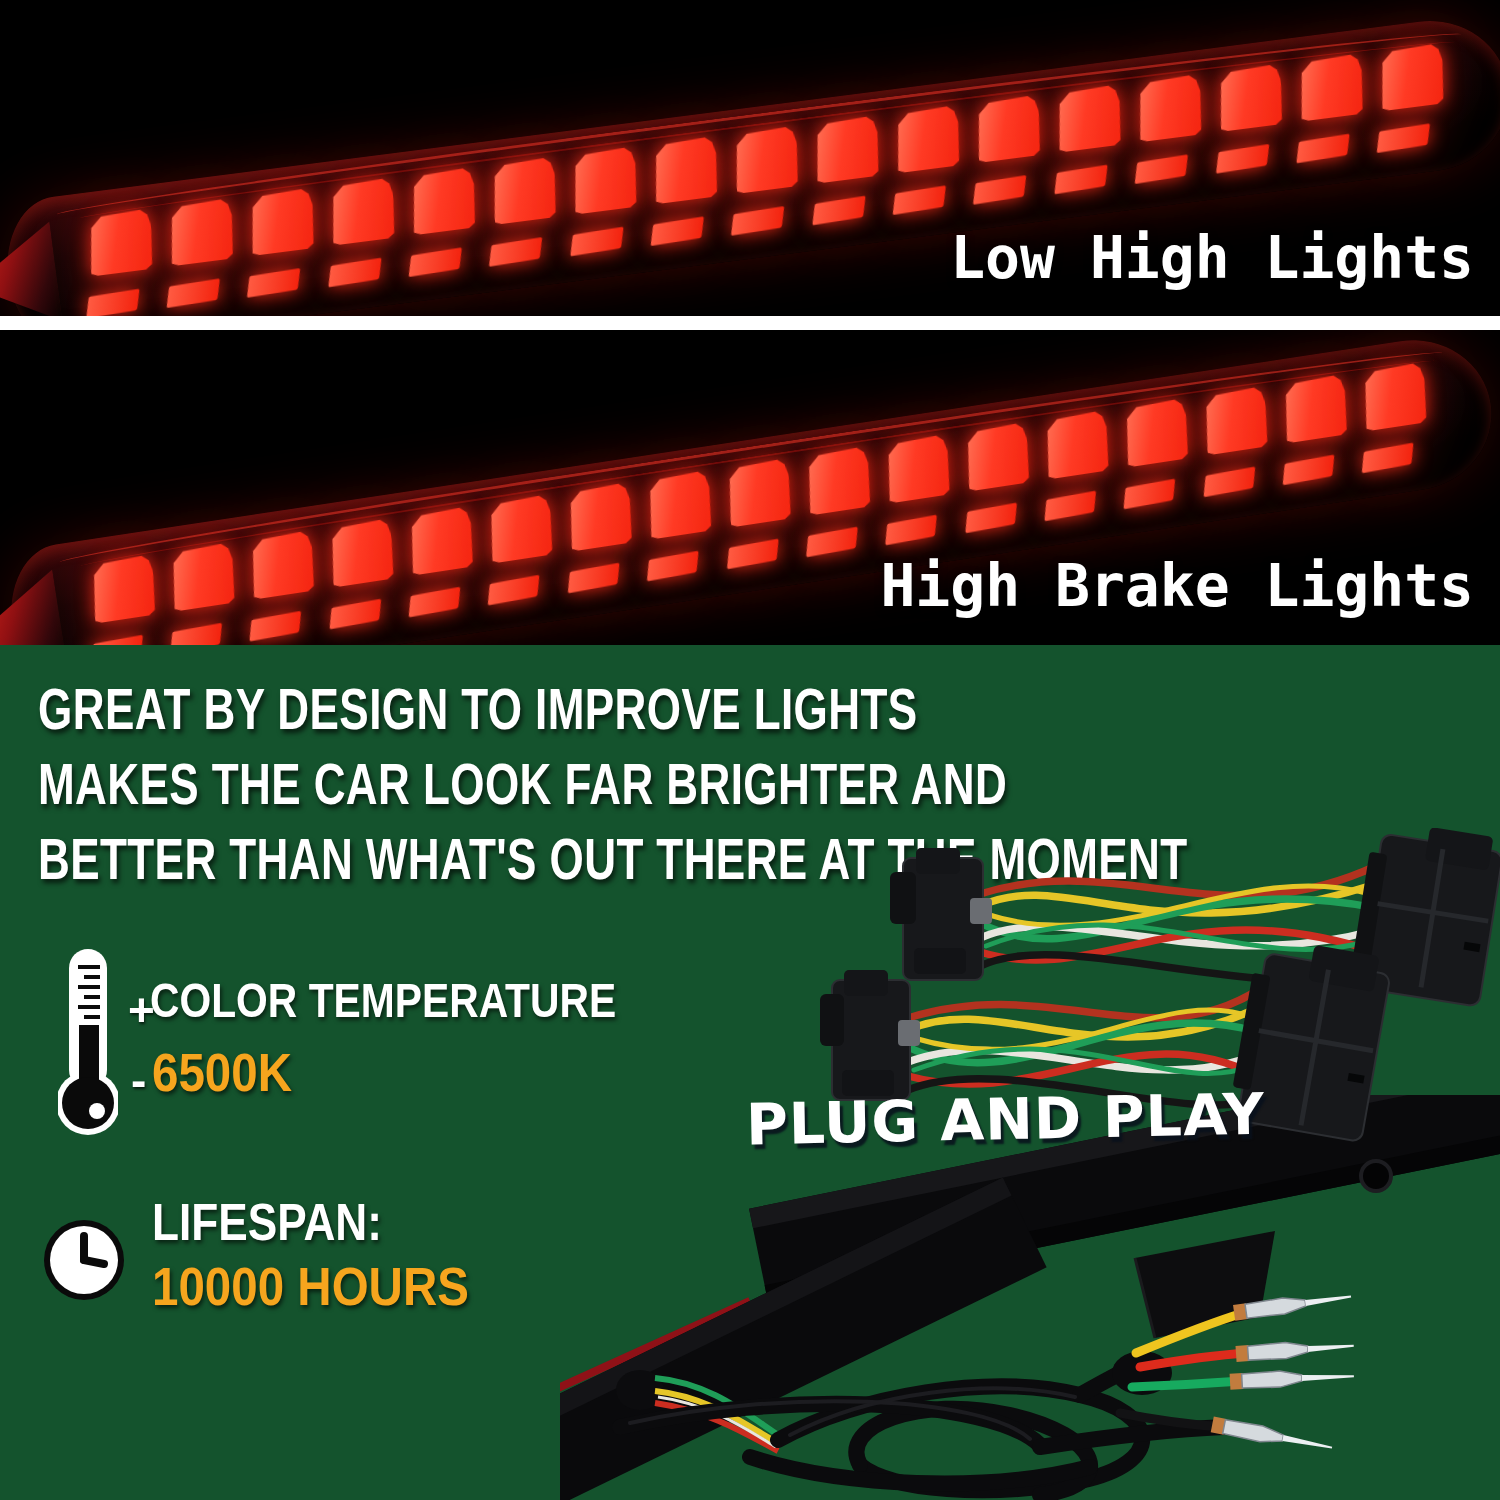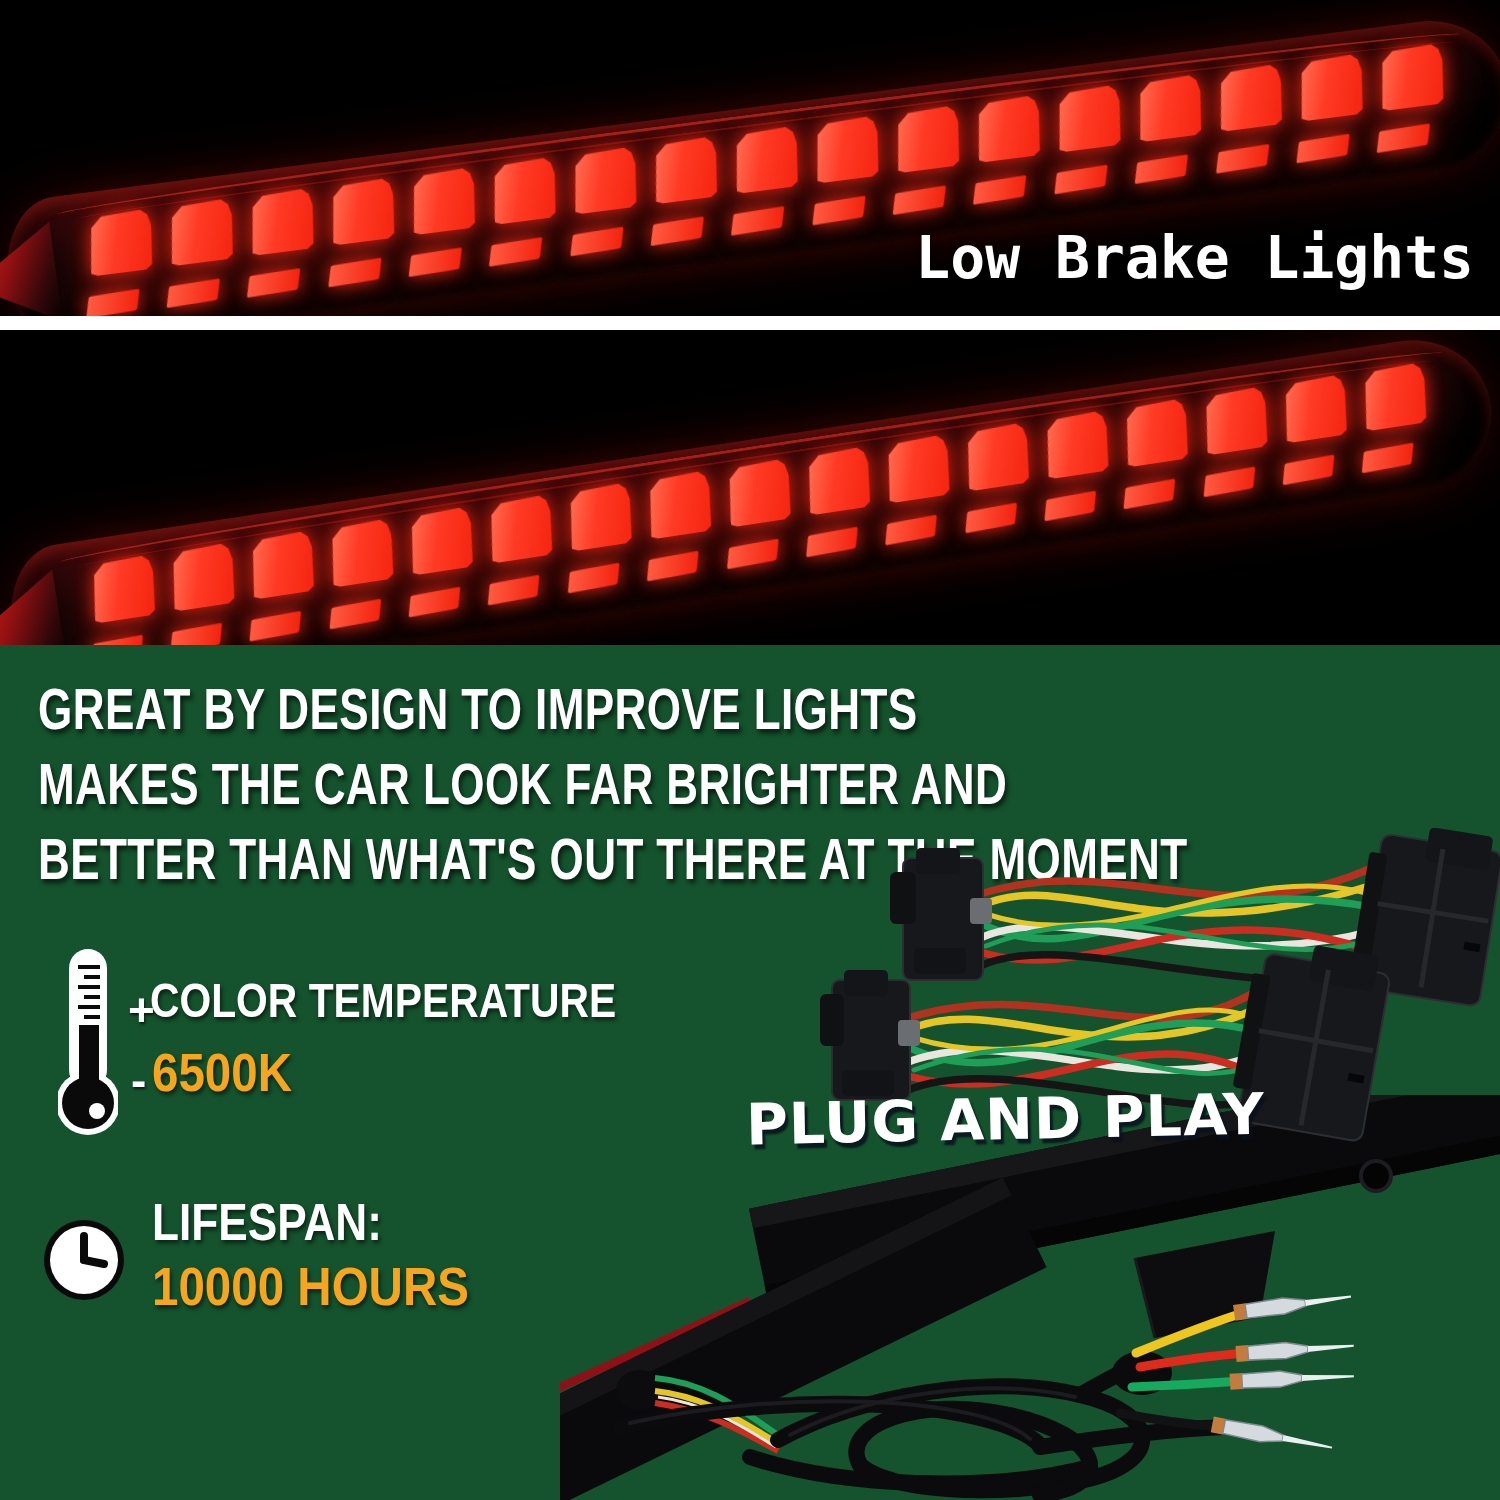--- a/index.html
+++ b/index.html
@@ -145,21 +145,21 @@
           <div class="cell">
             <i class="cm"></i>
             <i class="cb"></i>
           </div>
           <div class="cell">
             <i class="cm"></i>
             <i class="cb"></i>
           </div>
         </div>
     </div>
-    <div class="label-tech">Low Brake Lights</div>
+    <div class="label-tech">Low High Lights</div>
   </div>
 
   <div class="divider"></div>
 
   <div class="sec sec-high">
     <div class="strip strip2">
       <div class="tip"></div>
       <div class="rim"></div>
       <div class="rim2"></div>
       <div class="cells">
@@ -226,20 +226,21 @@
           <div class="cell">
             <i class="cm"></i>
             <i class="cb"></i>
           </div>
           <div class="cell">
             <i class="cm"></i>
             <i class="cb"></i>
           </div>
         </div>
     </div>
+    <div class="label-tech">High Brake Lights</div>
   </div>
 
   <div class="sec-info">
 
     <div class="headline">
       <span class="hl">GREAT BY DESIGN TO IMPROVE LIGHTS</span>
       <span class="hl">MAKES THE CAR LOOK FAR BRIGHTER AND</span>
       <span class="hl">BETTER THAN WHAT'S OUT THERE AT THE MOMENT</span>
     </div>
 

